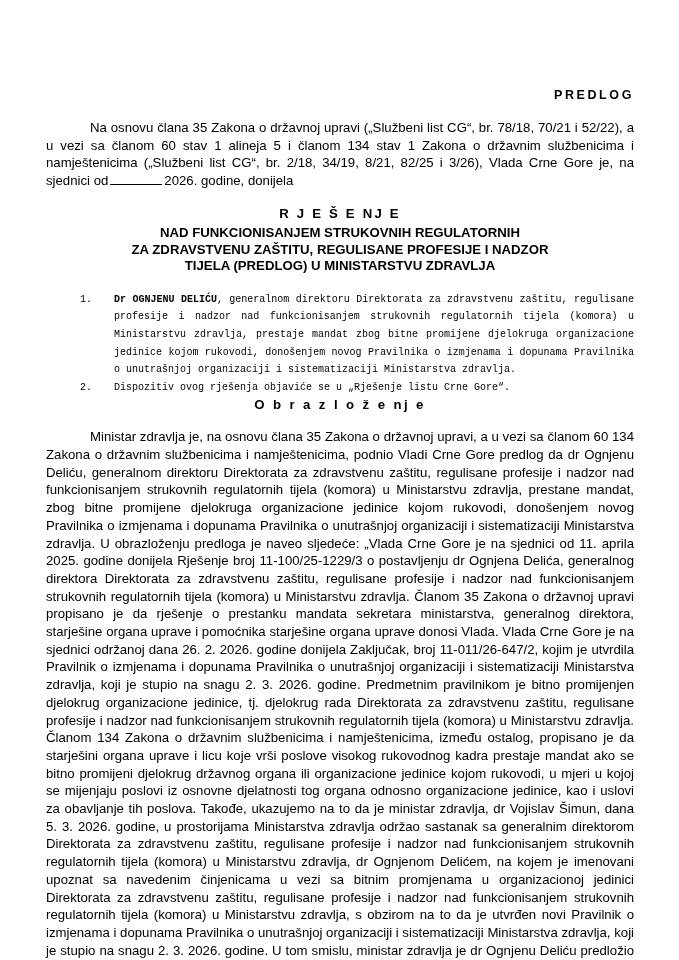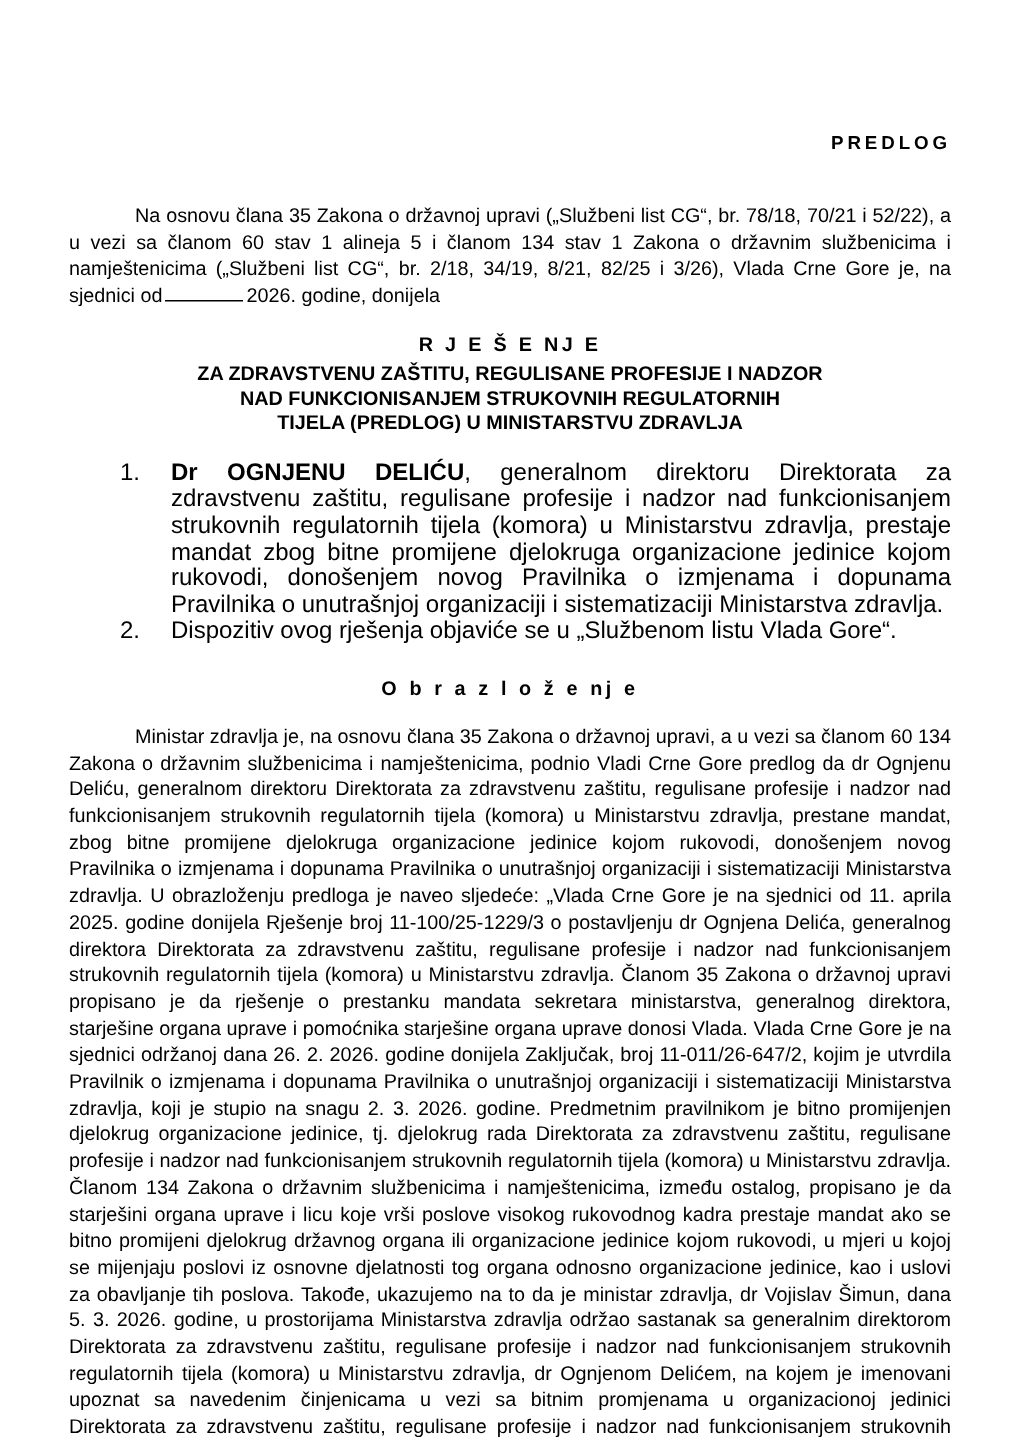--- a/index.html
+++ b/index.html
@@ -35,21 +35,21 @@
     margin-top: 88px;
     text-align: right;
     font-size: 12.5px;
     font-weight: bold;
     letter-spacing: 2.6px;
     line-height: 15px;
   }
 
   
   .intro {
-    margin-top: 32px;
+    margin-top: 16px;
     font-size: 13.2px;
     line-height: 17.6px;
     text-align: justify;
     text-indent: 44px;
     hyphens: none;
   }
   .blank-line {
     display: inline-block;
     border-bottom: 1px solid #000;
     width: 52px;
@@ -73,22 +73,23 @@
   .title-sub {
     letter-spacing: 0px;
   }
 
   
   ol.disp {
     margin: 16px 0 0 0;
     padding: 0 0 0 0;
     list-style: none;
     counter-reset: dispc;
-    font-size: 16px;
+    font-size: 10px;
     line-height: 17.6px;
+    font-family: Liberation Mono, monospace;
   }
   ol.disp > li {
     position: relative;
     padding-left: 44px;
     margin-left: 24px;
     margin-bottom: 0px;
     text-align: justify;
   }
   ol.disp > li::before {
     counter-increment: dispc;
@@ -96,21 +97,20 @@
     position: absolute;
     left: 10px;
     top: 0;
     width: 18px;
     text-align: left;
   }
   ol.disp > li b { font-weight: bold; }
 
   
   .reason-heading {
-    margin-top: 20px;
     text-align: center;
     font-weight: bold;
     font-size: 13.2px;
     letter-spacing: 2.4px;
     line-height: 17px;
   }
 
   
   .reason-body {
     margin-top: 15px;
@@ -127,28 +127,28 @@
 
 <div class="page">
   <div class="content">
 
     <div class="doc-label">PREDLOG</div>
 
     <p class="intro"><span>Na osnovu člana 35 Zakona o državnoj upravi („Službeni list CG“, br. 78/18, 70/21 i 52/22), a u vezi sa članom 60 stav 1 alineja 5 i članom 134 stav 1 Zakona o državnim službenicima i namještenicima („Službeni list CG“, br. 2/18, 34/19, 8/21, 82/25 i 3/26), Vlada Crne Gore je, na sjednici od</span><span class="blank-line"></span><span>2026. godine, donijela</span></p>
 
     <div class="title-block">
       <div class="title-main">R J E Š E NJ E</div>
+      <div class="title-sub">NAD FUNKCIONISANJEM STRUKOVNIH REGULATORNIH</div>
       <div class="title-sub">ZA ZDRAVSTVENU ZAŠTITU, REGULISANE PROFESIJE I NADZOR</div>
-      <div class="title-sub">NAD FUNKCIONISANJEM STRUKOVNIH REGULATORNIH</div>
       <div class="title-sub">TIJELA (PREDLOG) U MINISTARSTVU ZDRAVLJA</div>
     </div>
 
     <ol class="disp">
       <li><b>Dr OGNJENU DELIĆU</b><span>, generalnom direktoru Direktorata za zdravstvenu zaštitu, regulisane profesije i nadzor nad funkcionisanjem strukovnih regulatornih tijela (komora) u Ministarstvu zdravlja, prestaje mandat zbog bitne promijene djelokruga organizacione jedinice kojom rukovodi, donošenjem novog Pravilnika o izmjenama i dopunama Pravilnika o unutrašnjoj organizaciji i sistematizaciji Ministarstva zdravlja.</span></li>
-      <li><span>Dispozitiv ovog rješenja objaviće se u „Službenom listu Vlada Gore“.</span></li>
+      <li><span>Dispozitiv ovog rješenja objaviće se u „Rješenje listu Crne Gore“.</span></li>
     </ol>
 
     <div class="reason-heading">O b r a z l o ž e nj e</div>
 
     <p class="reason-body">Ministar zdravlja je, na osnovu člana 35 Zakona o državnoj upravi, a u vezi sa članom 60 134 Zakona o državnim službenicima i namještenicima, podnio Vladi Crne Gore predlog da dr Ognjenu Deliću, generalnom direktoru Direktorata za zdravstvenu zaštitu, regulisane profesije i nadzor nad funkcionisanjem strukovnih regulatornih tijela (komora) u Ministarstvu zdravlja, prestane mandat, zbog bitne promijene djelokruga organizacione jedinice kojom rukovodi, donošenjem novog Pravilnika o izmjenama i dopunama Pravilnika o unutrašnjoj organizaciji i sistematizaciji Ministarstva zdravlja. U obrazloženju predloga je naveo sljedeće: „Vlada Crne Gore je na sjednici od 11. aprila 2025. godine donijela Rješenje broj 11-100/25-1229/3 o postavljenju dr Ognjena Delića, generalnog direktora Direktorata za zdravstvenu zaštitu, regulisane profesije i nadzor nad funkcionisanjem strukovnih regulatornih tijela (komora) u Ministarstvu zdravlja. Članom 35 Zakona o državnoj upravi propisano je da rješenje o prestanku mandata sekretara ministarstva, generalnog direktora, starješine organa uprave i pomoćnika starješine organa uprave donosi Vlada. Vlada Crne Gore je na sjednici održanoj dana 26. 2. 2026. godine donijela Zaključak, broj 11-011/26-647/2, kojim je utvrdila Pravilnik o izmjenama i dopunama Pravilnika o unutrašnjoj organizaciji i sistematizaciji Ministarstva zdravlja, koji je stupio na snagu 2. 3. 2026. godine. Predmetnim pravilnikom je bitno promijenjen djelokrug organizacione jedinice, tj. djelokrug rada Direktorata za zdravstvenu zaštitu, regulisane profesije i nadzor nad funkcionisanjem strukovnih regulatornih tijela (komora) u Ministarstvu zdravlja. Članom 134 Zakona o državnim službenicima i namještenicima, između ostalog, propisano je da starješini organa uprave i licu koje vrši poslove visokog rukovodnog kadra prestaje mandat ako se bitno promijeni djelokrug državnog organa ili organizacione jedinice kojom rukovodi, u mjeri u kojoj se mijenjaju poslovi iz osnovne djelatnosti tog organa odnosno organizacione jedinice, kao i uslovi za obavljanje tih poslova. Takođe, ukazujemo na to da je ministar zdravlja, dr Vojislav Šimun, dana 5. 3. 2026. godine, u prostorijama Ministarstva zdravlja održao sastanak sa generalnim direktorom Direktorata za zdravstvenu zaštitu, regulisane profesije i nadzor nad funkcionisanjem strukovnih regulatornih tijela (komora) u Ministarstvu zdravlja, dr Ognjenom Delićem, na kojem je imenovani upoznat sa navedenim činjenicama u vezi sa bitnim promjenama u organizacionoj jedinici Direktorata za zdravstvenu zaštitu, regulisane profesije i nadzor nad funkcionisanjem strukovnih regulatornih tijela (komora) u Ministarstvu zdravlja, s obzirom na to da je utvrđen novi Pravilnik o izmjenama i dopunama Pravilnika o unutrašnjoj organizaciji i sistematizaciji Ministarstva zdravlja, koji je stupio na snagu 2. 3. 2026. godine. U tom smislu, ministar zdravlja je dr Ognjenu Deliću predložio i ponudio angažovanje na drugom random mjestu, i to na poziciji samostalnog savjetnika I u Direkciji za javno zdravlje, Direktorat za javno zdravlje i biomedicinu. Dr Ognjen Delić nije prihvatio angažovanje na predmetnom radnom mjestu. U skladu sa</p>
 
   </div>
 </div>
 
 </body></html>

